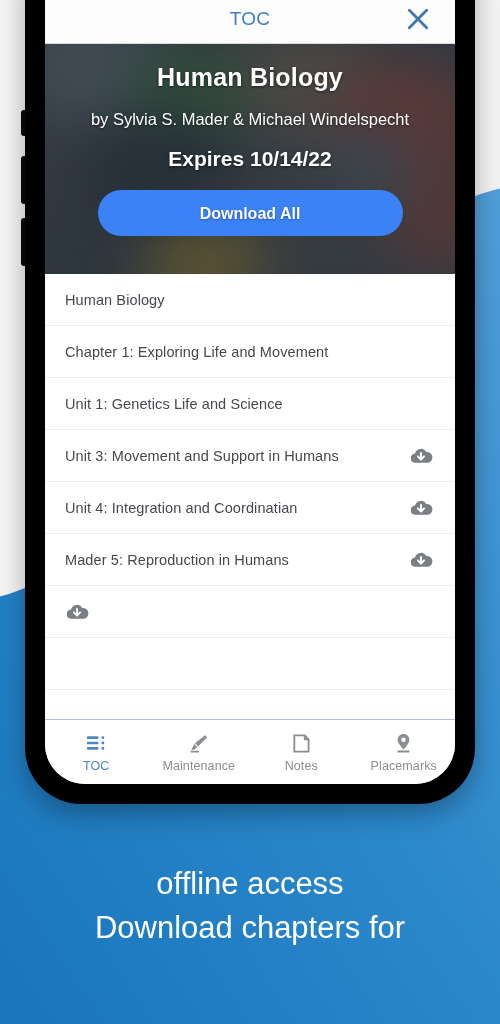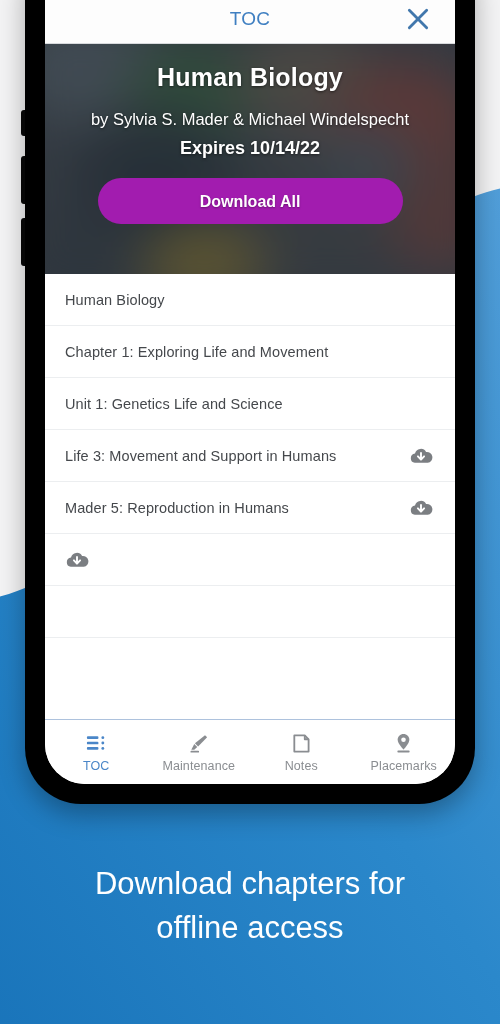--- a/index.html
+++ b/index.html
@@ -107,30 +107,30 @@
   #banner-scrim { position: absolute; inset: 0; background: rgba(28,33,40,.42); }
   #banner-inner {
     position: relative;
     padding: 19px 34px 0;
     text-align: center;
     color: #ffffff;
     text-shadow: 0 1px 3px rgba(0,0,0,.55);
   }
   #book-title { font-size: 25px; font-weight: bold; letter-spacing: .2px; }
   #book-authors { font-size: 16.5px; line-height: 1.35; margin-top: 16px; font-weight: 300; }
-  #book-expires { font-size: 18px; font-weight: bold; margin-top: 8px; }
+  #book-expires { font-size: 21px; font-weight: bold; margin-top: 17px; }
   #download-all-btn {
     display: block;
     margin: 19px auto 0;
     width: 305px;
     height: 46px;
     line-height: 46px;
     border: 0;
     border-radius: 24px;
-    background: #a21caf;
+    background: #3b82f6;
     color: #ffffff;
     font-size: 16px;
     font-weight: bold;
     font-family: inherit;
     cursor: pointer;
     text-shadow: 0 1px 2px rgba(0,0,0,.35);
   }
 
   
   #toc-list {
@@ -257,21 +257,30 @@
         <div class="toc-row">
           <div class="toc-label">Human Biology</div>
         </div>
         <div class="toc-row">
           <div class="toc-label">Chapter 1: Exploring Life and Movement</div>
         </div>
         <div class="toc-row">
           <div class="toc-label">Unit 1: Genetics Life and Science</div>
         </div>
         <div class="toc-row">
-          <div class="toc-label">Life 3: Movement and Support in Humans</div>
+          <div class="toc-label">Unit 3: Movement and Support in Humans</div>
+          <div class="dl-icon">
+            <svg viewBox="0 0 26 22">
+              <path d="M6.2 18.5 A5.2 5.2 0 0 1 6.4 8.2 A6.6 6.6 0 0 1 18.6 6.6 A4.9 4.9 0 0 1 20.4 18.5 Z" fill="#7b7e82"></path>
+              <path d="M13 7.6 L13 14.4 M9.6 11.4 L13 15 L16.4 11.4" stroke="#ffffff" stroke-width="2.1" fill="none" stroke-linecap="round" stroke-linejoin="round"></path>
+            </svg>
+          </div>
+        </div>
+        <div class="toc-row">
+          <div class="toc-label">Unit 4: Integration and Coordinatian</div>
           <div class="dl-icon">
             <svg viewBox="0 0 26 22">
               <path d="M6.2 18.5 A5.2 5.2 0 0 1 6.4 8.2 A6.6 6.6 0 0 1 18.6 6.6 A4.9 4.9 0 0 1 20.4 18.5 Z" fill="#7b7e82"></path>
               <path d="M13 7.6 L13 14.4 M9.6 11.4 L13 15 L16.4 11.4" stroke="#ffffff" stroke-width="2.1" fill="none" stroke-linecap="round" stroke-linejoin="round"></path>
             </svg>
           </div>
         </div>
         <div class="toc-row">
           <div class="toc-label">Mader 5: Reproduction in Humans</div>
           <div class="dl-icon">
@@ -336,15 +345,15 @@
             </svg>
           </div>
           <div class="tab-label">Placemarks</div>
         </div>
       </div>
 
   </div>
 </div>
 
 <div id="caption">
+  <div>offline access</div>
   <div>Download chapters for</div>
-  <div>offline access</div>
 </div>
 
 </body></html>

